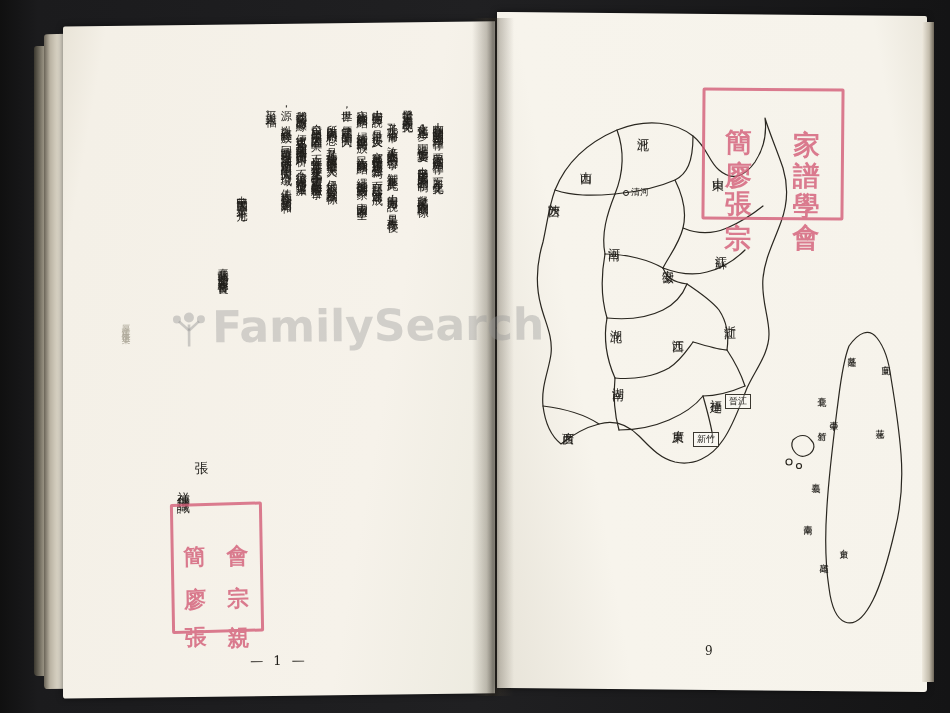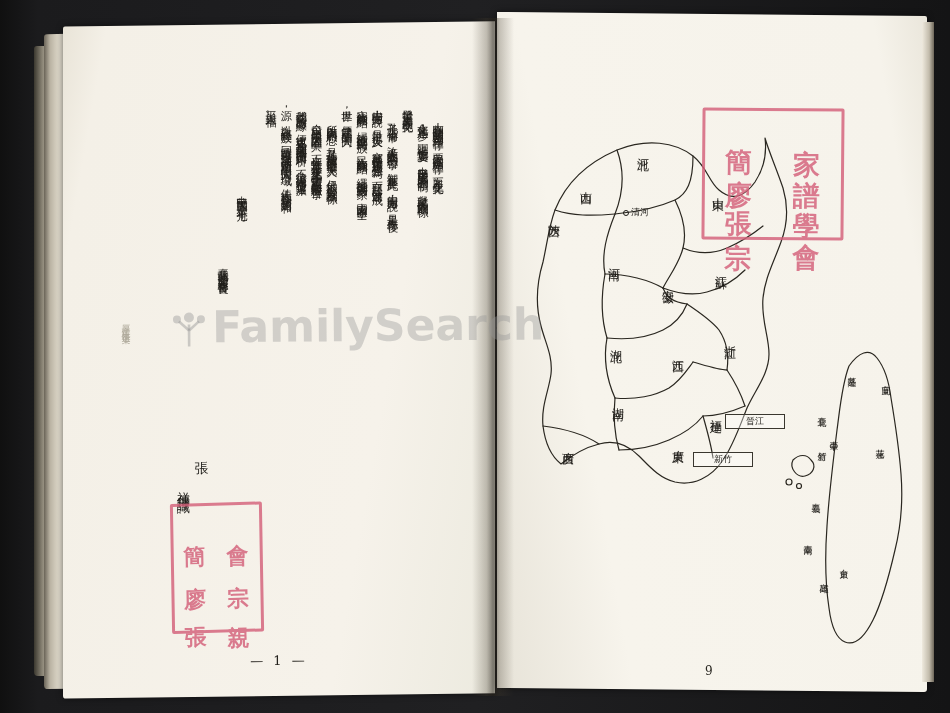--- a/index.html
+++ b/index.html
@@ -240,21 +240,21 @@
     width: 136px;
     height: 126px;
     transform: rotate(0.5deg);
   }
   .seal-right span { font-size: 27px; }
 
   
   .map-wrap {
     position: absolute;
     left: 477px;
-    top: 24px;
+    top: 4px;
     width: 430px;
     height: 676px;
     pointer-events: none;
   }
   .map-page-number {
     position: absolute;
     left: 208px;
     top: 634px;
     font-family: "DejaVu Serif", serif;
     font-size: 12px;
@@ -282,21 +282,21 @@
     display: inline-block;
     width: 4px; height: 4px;
     border: 1px solid #1d1b17;
     border-radius: 50%;
     margin-right: 2px;
     vertical-align: middle;
   }
   .map-box {
     position: absolute;
     border: 1px solid #3a372f;
-    padding: 0 20px;
+    padding: 0 3px;
     font-family: "DejaVu Serif", serif;
     font-size: 9px;
     color: #1d1b17;
     background: rgba(255,255,255,0.35);
     white-space: nowrap;
   }
 
   
   .watermark {
     position: absolute;

